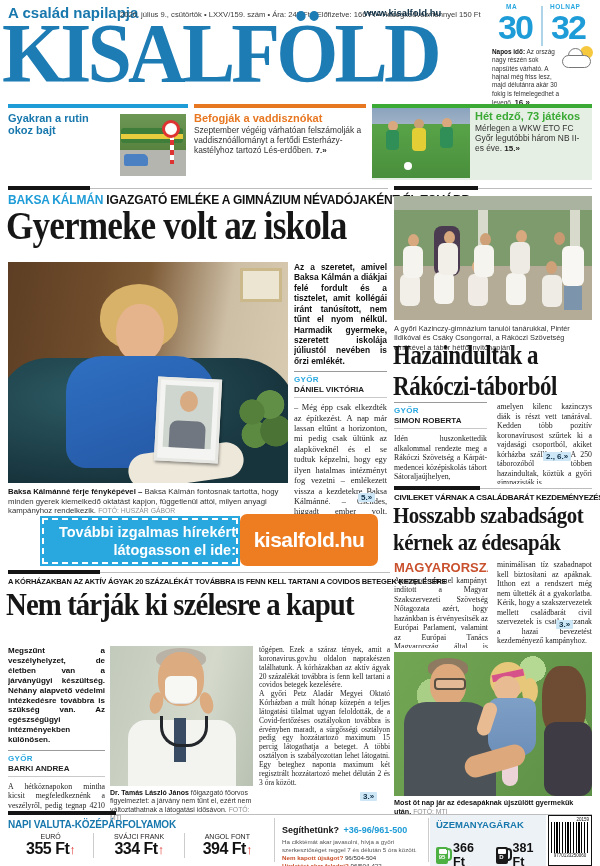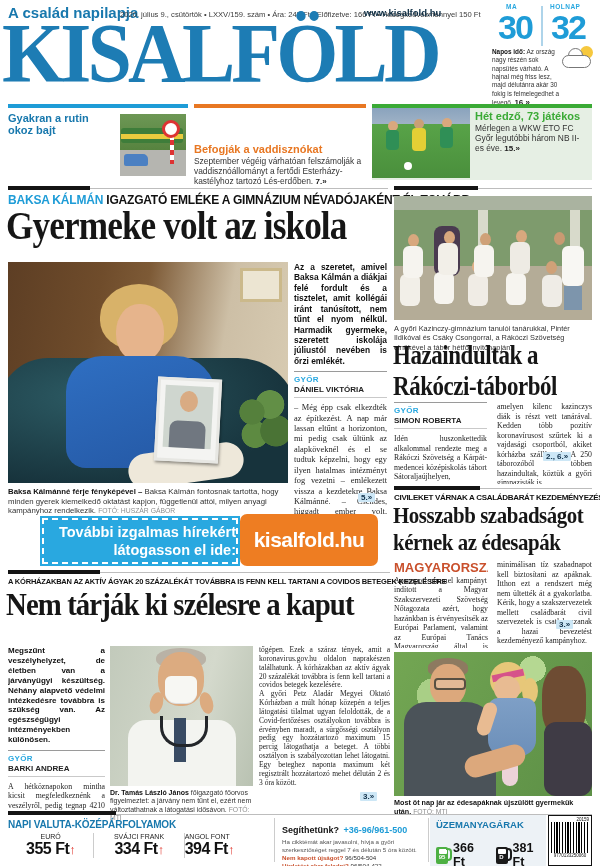--- a/index.html
+++ b/index.html
@@ -75,21 +75,21 @@
         <div style="left:4px;top:40px;width:24px;height:12px;background:#4b80c2;border-radius:3px 5px 2px 2px;"></div>
         <div style="left:50px;top:16px;width:4px;height:34px;background:repeating-linear-gradient(#d33 0 5px,#fff 5px 10px);"></div>
         <div style="left:42px;top:6px;width:12px;height:12px;background:#fff;border:3px solid #d33;border-radius:50%;"></div>
       </div>
     </div>
   </div>
 
   <div class="abs" style="left:194px;top:104px;width:172px;height:76px;">
     <div style="height:4px;background:#e87722;"></div>
     <div style="padding:4px 2px 0 0;">
-      <div class="teaser-title" style="color:#e87722;margin-top:31px;">Befogják a vaddisznókat</div>
+      <div class="teaser-title" style="color:#e87722;">Befogják a vaddisznókat</div>
       <div class="teaser-body"><span>Szeptember végéig várhatóan felszámolják a vaddisznóállományt a fertődi Esterházy-kastélyhoz tartozó Lés-erdőben.</span>
         <span class="tref">7.»</span></div>
     </div>
   </div>
 
   <div class="abs" style="left:372px;top:104px;width:220px;height:76px;background:#e6efe4;">
     <div style="height:4px;background:#3aaa35;"></div>
     <div class="ph" style="left:0;top:4px;width:98px;height:70px;">
       <div style="left:0;top:0;width:98px;height:16px;background:linear-gradient(#8aa3bd,#9fb2c6);"></div>
       <div style="left:0;top:16px;width:98px;height:54px;background:linear-gradient(#58a348,#4a8f3c);"></div>
@@ -257,21 +257,21 @@
     <div style="font-size:10px;font-weight:800;color:#1878ad;letter-spacing:-.2px;">NAPI VALUTA-KÖZÉPÁRFOLYAMOK</div>
     <div style="display:flex;margin-top:3px;">
       <div style="width:86px;text-align:center;">
         <div style="font-size:7px;color:#222;">EURÓ</div>
         <div style="font-size:16px;font-weight:800;color:#111;letter-spacing:-.5px;"><span>355 Ft</span><span style="color:#e0342b;font-size:13px;">↑</span></div>
       </div>
       <div style="width:90px;text-align:center;border-left:1px solid #ccc;">
         <div style="font-size:7px;color:#222;">SVÁJCI FRANK</div>
         <div style="font-size:16px;font-weight:800;color:#111;letter-spacing:-.5px;"><span>334 Ft</span><span style="color:#e0342b;font-size:13px;">↑</span></div>
       </div>
-      <div style="width:86px;border-left:1px solid #ccc;">
+      <div style="width:86px;text-align:center;border-left:1px solid #ccc;">
         <div style="font-size:7px;color:#222;">ANGOL FONT</div>
         <div style="font-size:16px;font-weight:800;color:#111;letter-spacing:-.5px;"><span>394 Ft</span><span style="color:#e0342b;font-size:13px;">↑</span></div>
       </div>
     </div>
   </div>
 
   <div class="vline" style="left:274px;top:818px;height:44px;"></div>
 
   <div class="abs" style="left:282px;top:819px;width:142px;">
     <div><span style="font-size:9px;font-weight:800;color:#111;">Segíthetünk?</span>

